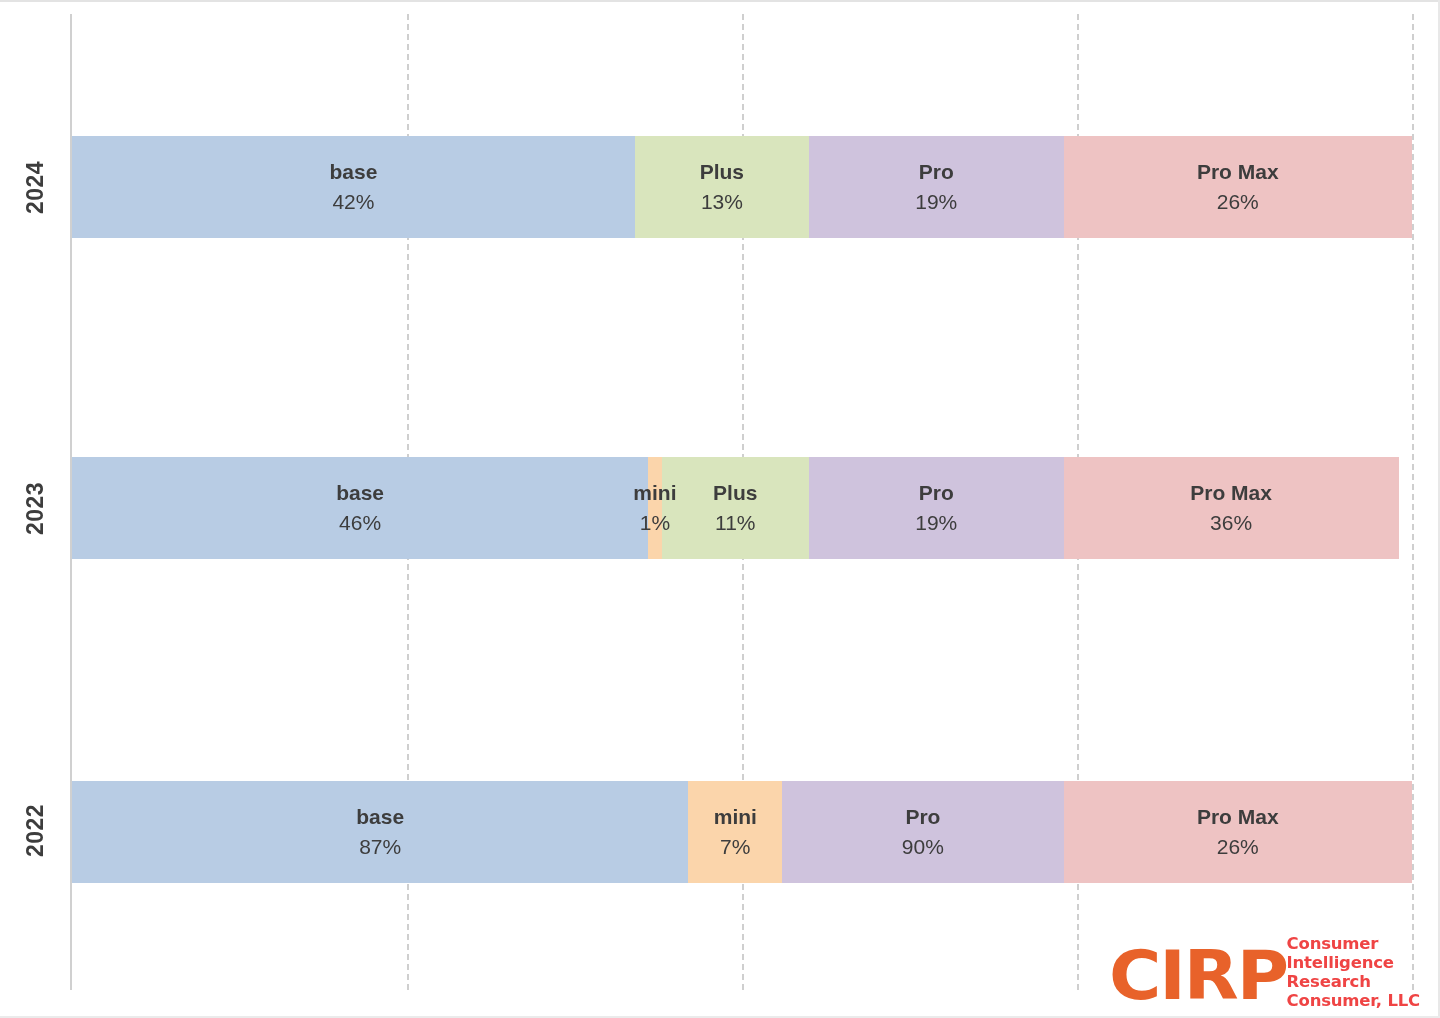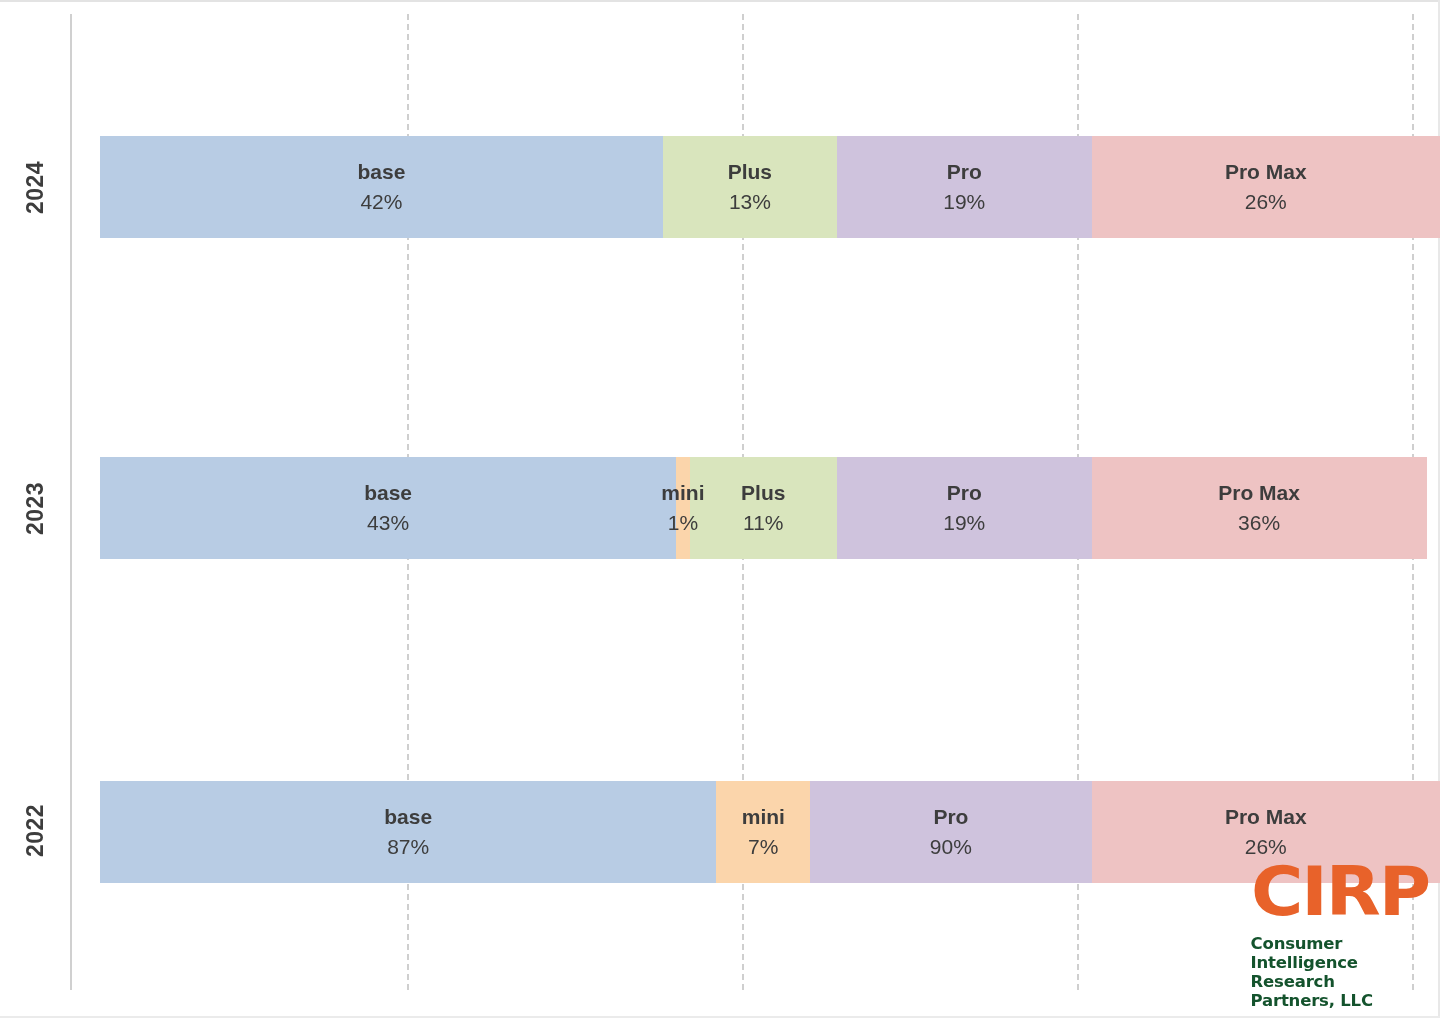--- a/index.html
+++ b/index.html
@@ -72,21 +72,20 @@
 
   
   .bar-row {
     position: absolute;
     left: 0;
     width: 1340px;
     height: 102px;
     display: flex;
     flex-direction: row;
     align-items: center;
-    margin-left: 28px;
   }
 
   .segment {
     position: relative;
     height: 102px;
     box-sizing: border-box;
     display: flex;
     flex-direction: column;
     align-items: center;
     justify-content: center;
@@ -132,43 +131,43 @@
     transform-origin: center center;
     white-space: nowrap;
   }
 
   
   #logo {
     position: absolute;
     right: 20px;
     bottom: 8px;
     display: flex;
-    flex-direction: column;
-    align-items: flex-start;
+    flex-direction: row;
+    align-items: flex-end;
     gap: 8px;
   }
   #logo .wordmark {
     font-family: "DejaVu Sans", sans-serif;
     font-weight: bold;
     font-size: 68px;
     line-height: 68px;
     color: #e8622a;
     letter-spacing: -2px;
     transform: scaleX(1.05);
     transform-origin: left center;
   }
   #logo .tagline {
     display: flex;
     flex-direction: column;
     justify-content: center;
     font-family: "DejaVu Sans", sans-serif;
     font-weight: bold;
     font-size: 16.5px;
     line-height: 19px;
-    color: #14532d;
+    color: #ef4444;
     letter-spacing: -0.2px;
   }
 </style>
 </head>
 <body>
 
 <div id="chart-root">
 
   <div class="frame-top"></div>
   <div class="frame-right"></div>
@@ -206,21 +205,21 @@
           <div class="seg-value">19%</div>
         </div>
         <div class="segment" style="width: 348.4px; flex: 0 0 348.4px; background: rgb(238, 195, 195);">
           <div class="seg-label">Pro Max</div>
           <div class="seg-value">26%</div>
         </div>
       </div>
     <div class="bar-row" id="row-1" style="top:443px;">
         <div class="segment" style="width: 576.2px; flex: 0 0 576.2px; background: rgb(184, 204, 228);">
           <div class="seg-label">base</div>
-          <div class="seg-value">43%</div>
+          <div class="seg-value">46%</div>
         </div>
         <div class="segment narrow" style="width: 13.4px; flex: 0 0 13.4px; background: rgb(251, 213, 171);">
           <div class="seg-label">mini</div>
           <div class="seg-value">1%</div>
         </div>
         <div class="segment" style="width: 147.4px; flex: 0 0 147.4px; background: rgb(217, 229, 189);">
           <div class="seg-label">Plus</div>
           <div class="seg-value">11%</div>
         </div>
         <div class="segment" style="width: 254.6px; flex: 0 0 254.6px; background: rgb(207, 195, 221);">
@@ -251,17 +250,17 @@
         </div>
       </div>
   </div>
 
   <div id="logo">
     <div class="wordmark">CIRP</div>
     <div class="tagline">
       <div>Consumer</div>
       <div>Intelligence</div>
       <div>Research</div>
-      <div>Partners, LLC</div>
+      <div>Consumer, LLC</div>
     </div>
   </div>
 
 </div>
 
 </body></html>

